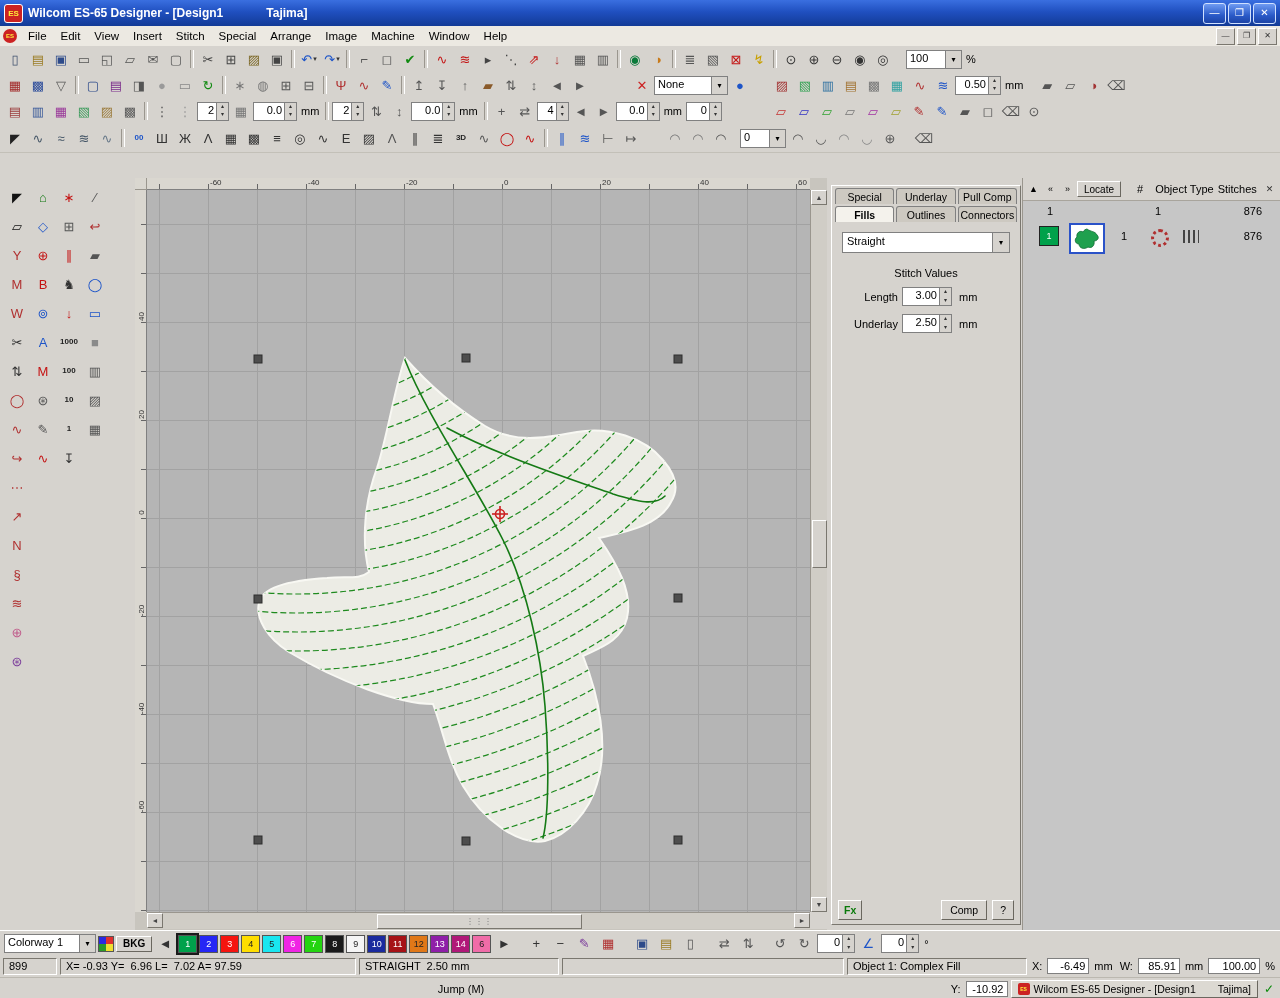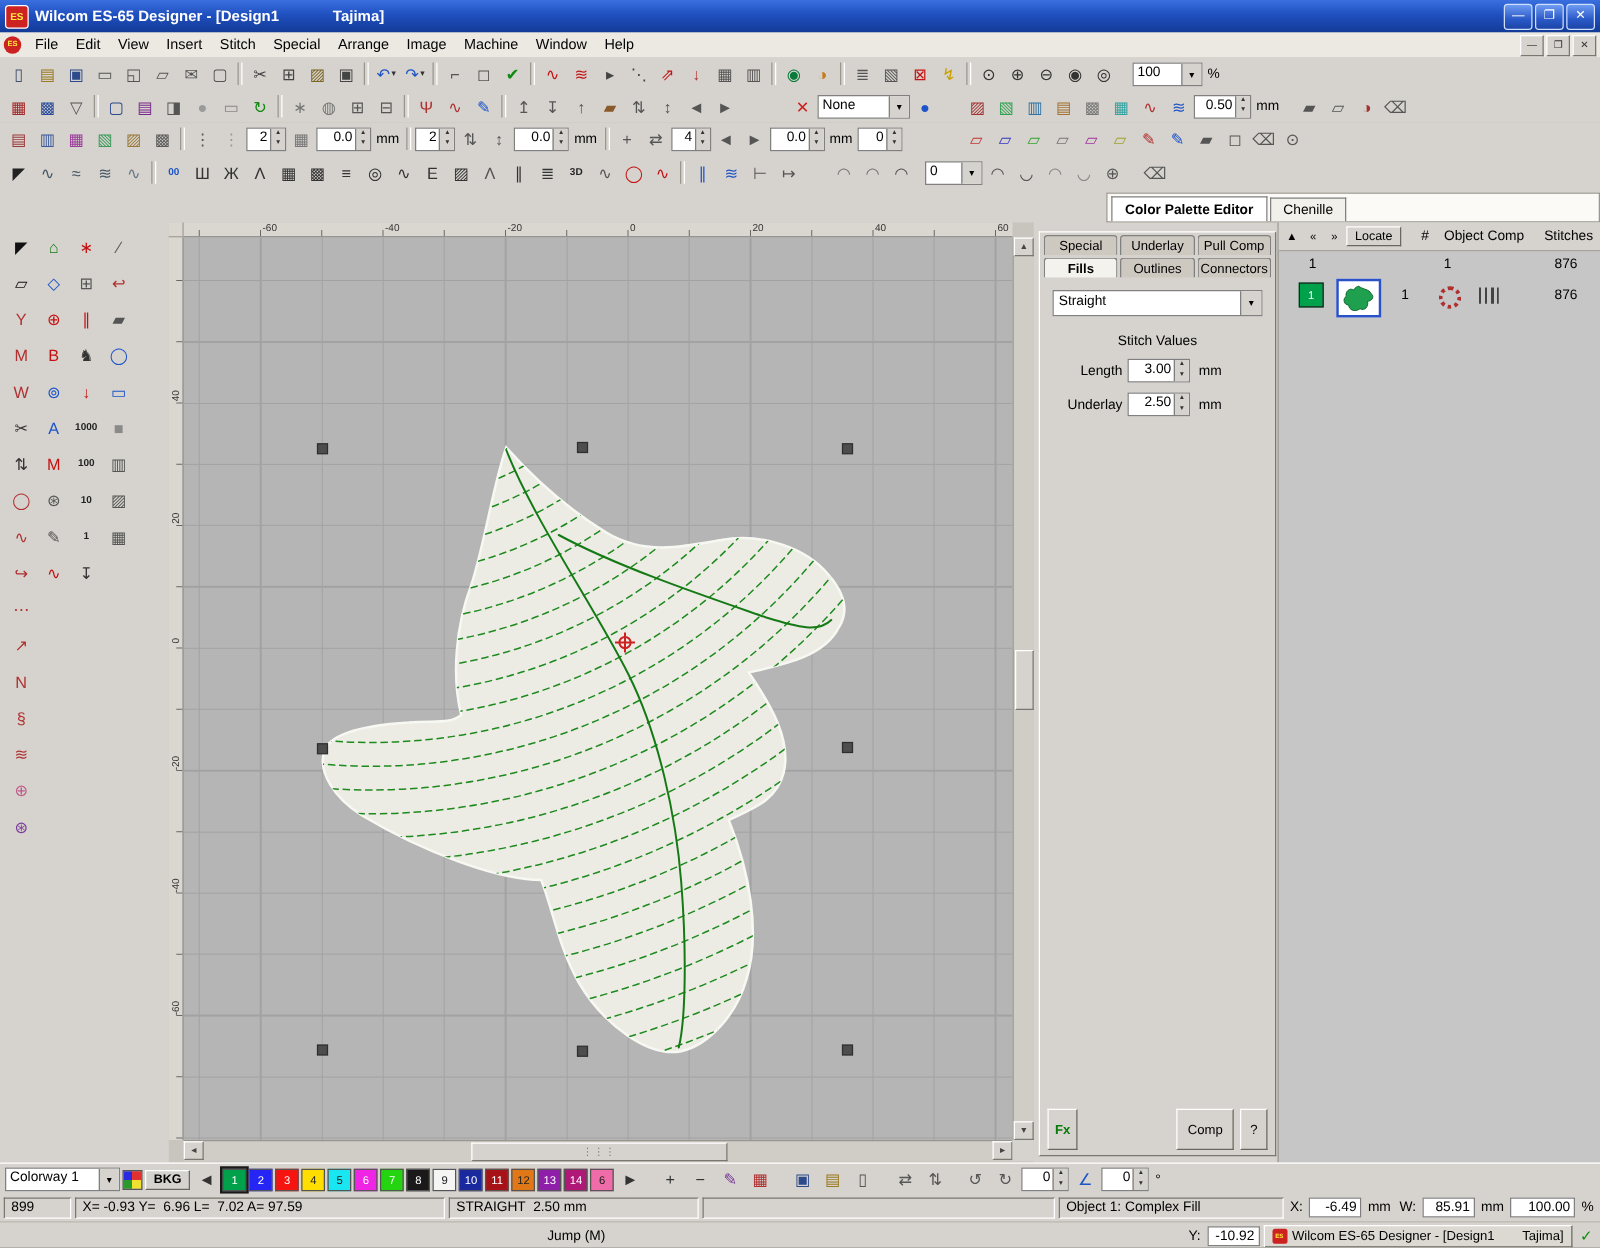--- a/index.html
+++ b/index.html
@@ -76,35 +76,35 @@
   .ptab{flex:1;text-align:center;font-size:10.5px;padding:2px 0 1px;border:1px solid #808080;border-bottom:none;
     border-radius:3px 3px 0 0;background:#cdc9c1;margin:2px 1px 0;white-space:nowrap;overflow:hidden;}
   .ptab.active{background:#f4f2ec;font-weight:bold;}
   .pcombo{display:flex;height:19px;background:#fff;border:1px solid #808080;margin:10px 10px 2px;}
   .pcombo .v{flex:1;padding:2px 4px;font-size:11px;}
   .pcombo .dd{width:16px;background:#d6d3ce;border-left:1px solid #808080;font-size:8px;display:flex;align-items:center;justify-content:center;}
   .psection{text-align:center;font-size:11px;margin-top:14px;}
   .prow{display:flex;align-items:center;margin:8px 10px 0;gap:4px;}
   .plabel{width:56px;text-align:right;font-size:11px;}
   .pbottom{position:absolute;left:6px;right:6px;bottom:4px;display:flex;gap:5px;align-items:center;}
-  .btn{height:33px;background:#d6d3ce;border:1px solid;border-color:#fff #6a675f #6a675f #fff;font-size:10.5px;
+  .btn{height:20px;background:#d6d3ce;border:1px solid;border-color:#fff #6a675f #6a675f #fff;font-size:10.5px;
     font-family:"Liberation Sans",sans-serif;padding:0 8px;}
   .btn.fx{color:#0a7a0a;font-weight:bold;padding:0 5px;}
   .btn.q{padding:0 7px;}
   
   .designpanel{position:absolute;left:1022px;top:178px;width:258px;height:752px;background:#c6c6c6;border-left:1px solid #9a968e;box-sizing:border-box;}
   .dheader{height:22px;background:#d6d3ce;border-bottom:1px solid #a8a49c;display:flex;align-items:center;padding:0 3px;gap:2px;}
   .dheader .tbtn{flex:0 0 15px;width:15px;height:16px;}
   .dheader .g{font-size:9px;}
   .pbtn{height:16px;background:#d6d3ce;border:1px solid;border-color:#fff #6a675f #6a675f #fff;font-size:10px;
     font-family:"Liberation Sans",sans-serif;padding:0 6px;}
   .dhcol{font-size:11px;white-space:nowrap;}
   .dhcol.c0{margin-left:14px;}
   .dhcol.c1{margin-left:10px;}
-  .dhcol.c2{margin-left:14px;}
+  .dhcol.c2{margin-left:2px;}
   .dsummary{position:relative;height:20px;font-size:11px;}
   .dsummary span{position:absolute;top:4px;}
   .drow{position:relative;height:36px;}
   .chip{position:absolute;left:16px;top:5px;width:18px;height:18px;border:1px solid #222;color:#fff;font-size:9px;
     display:flex;align-items:center;justify-content:center;}
   .thumb{position:absolute;left:46px;top:2px;width:32px;height:27px;background:#fff;border:2px solid #2a52c8;
     display:flex;align-items:center;justify-content:center;}
   .dseq{position:absolute;left:98px;top:9px;font-size:11px;}
   .donut{position:absolute;left:128px;top:8px;width:12px;height:12px;border:3px dotted #b03030;border-radius:50%;}
   .bars{position:absolute;left:160px;top:9px;width:16px;height:13px;background:repeating-linear-gradient(90deg,#444 0 2px,transparent 2px 5px);}
@@ -679,26 +679,20 @@
       </span>
       <span class="tbtn">
         <span class="g" style="color: rgb(85, 85, 85);">⊕</span>
       </span>
       <span class="tgap" style="flex: 0 0 10px; width: 10px;"></span>
       <span class="tbtn">
         <span class="g" style="color: rgb(85, 85, 85);">⌫</span>
       </span>
     </div>
 
-  <div class="docktabrow">
-    <div class="docktabs" id="dock-tabs">
-        <span class="dtab active">Color Palette Editor</span>
-        <span class="dtab">Chenille</span>
-      </div>
-  </div>
 
   <div class="toolbox" id="toolbox">
       <div class="tcol">
         <span class="tbtn">
           <span class="g" style="color: rgb(17, 17, 17);">◤</span>
         </span>
         <span class="tbtn">
           <span class="g" style="color: rgb(17, 17, 17);">▱</span>
         </span>
         <span class="tbtn">
@@ -984,21 +978,21 @@
           <span class="g">▲</span>
         </span>
         <span class="tbtn">
           <span class="g">«</span>
         </span>
         <span class="tbtn">
           <span class="g">»</span>
         </span>
         <button class="pbtn">Locate</button>
         <span class="dhcol c0">#</span>
-        <span class="dhcol c1">Object Comp</span>
+        <span class="dhcol c1">Object Type</span>
         <span class="dhcol c2">Stitches</span>
         <span class="grow"></span>
         <span class="tbtn">
           <span class="g" style="color: rgb(51, 51, 51);">✕</span>
         </span>
       </div>
     <div class="dsummary">
       <span class="s1">1</span>
       <span class="s2">1</span>
       <span class="s3">876</span>

